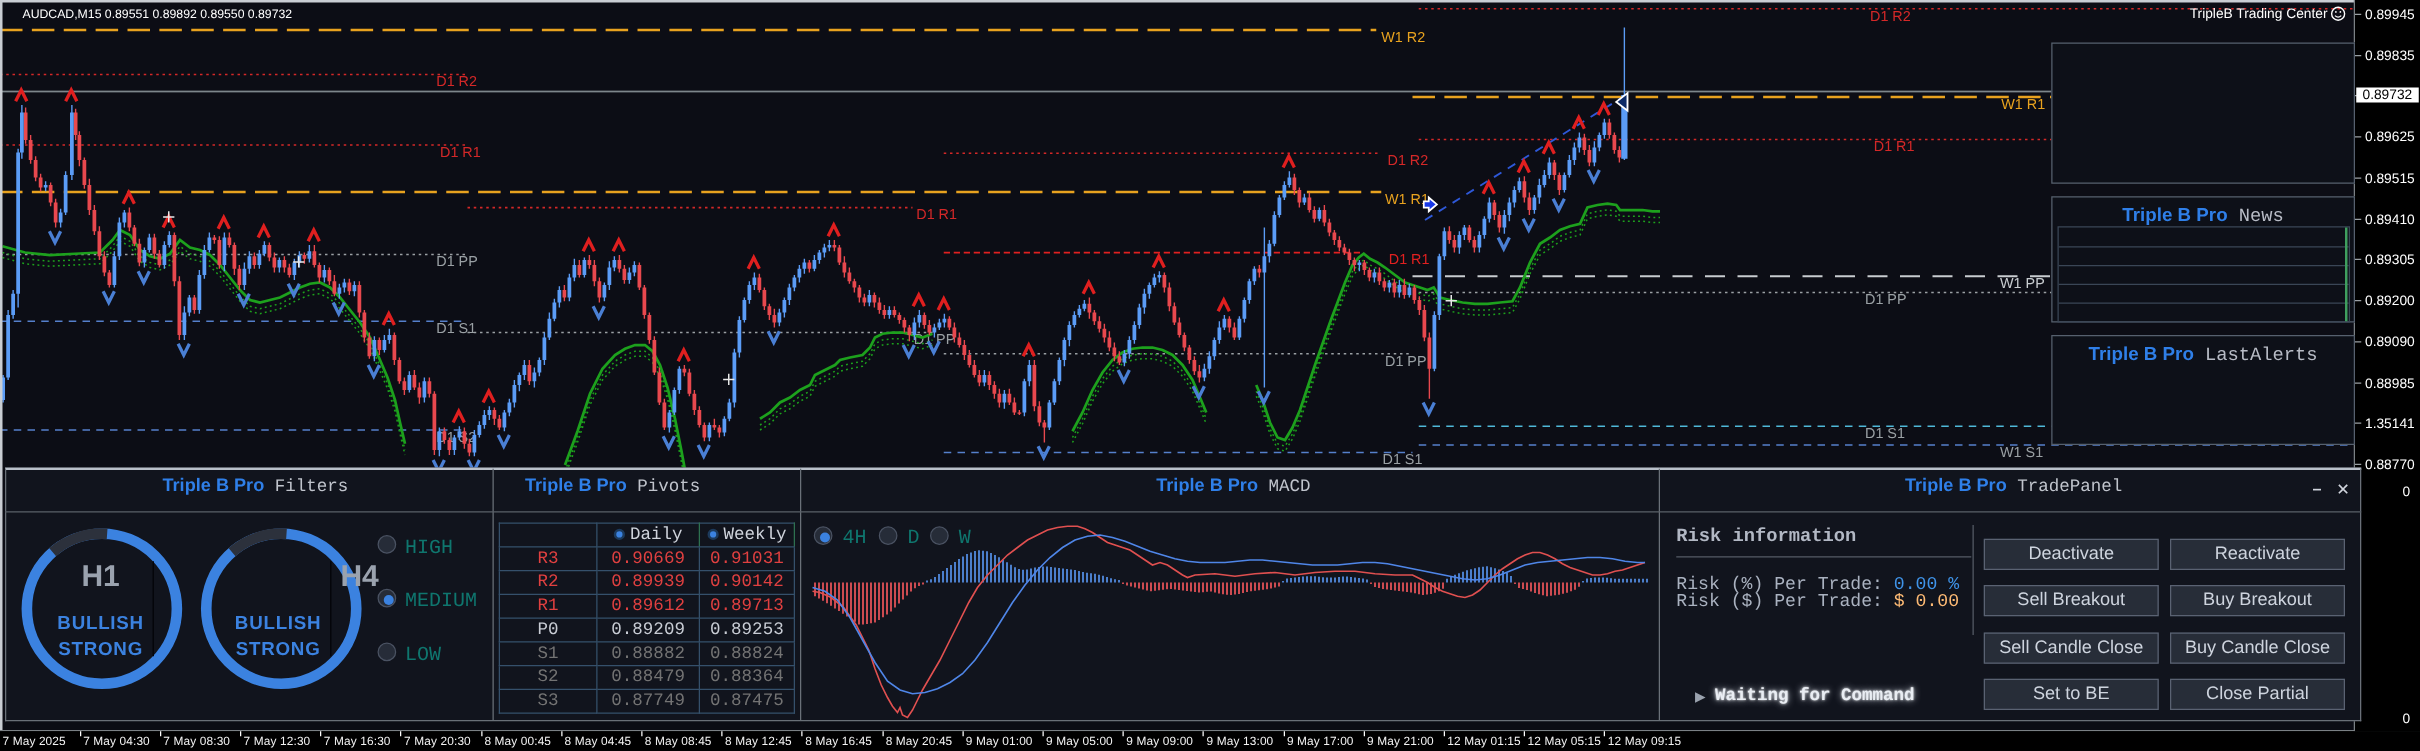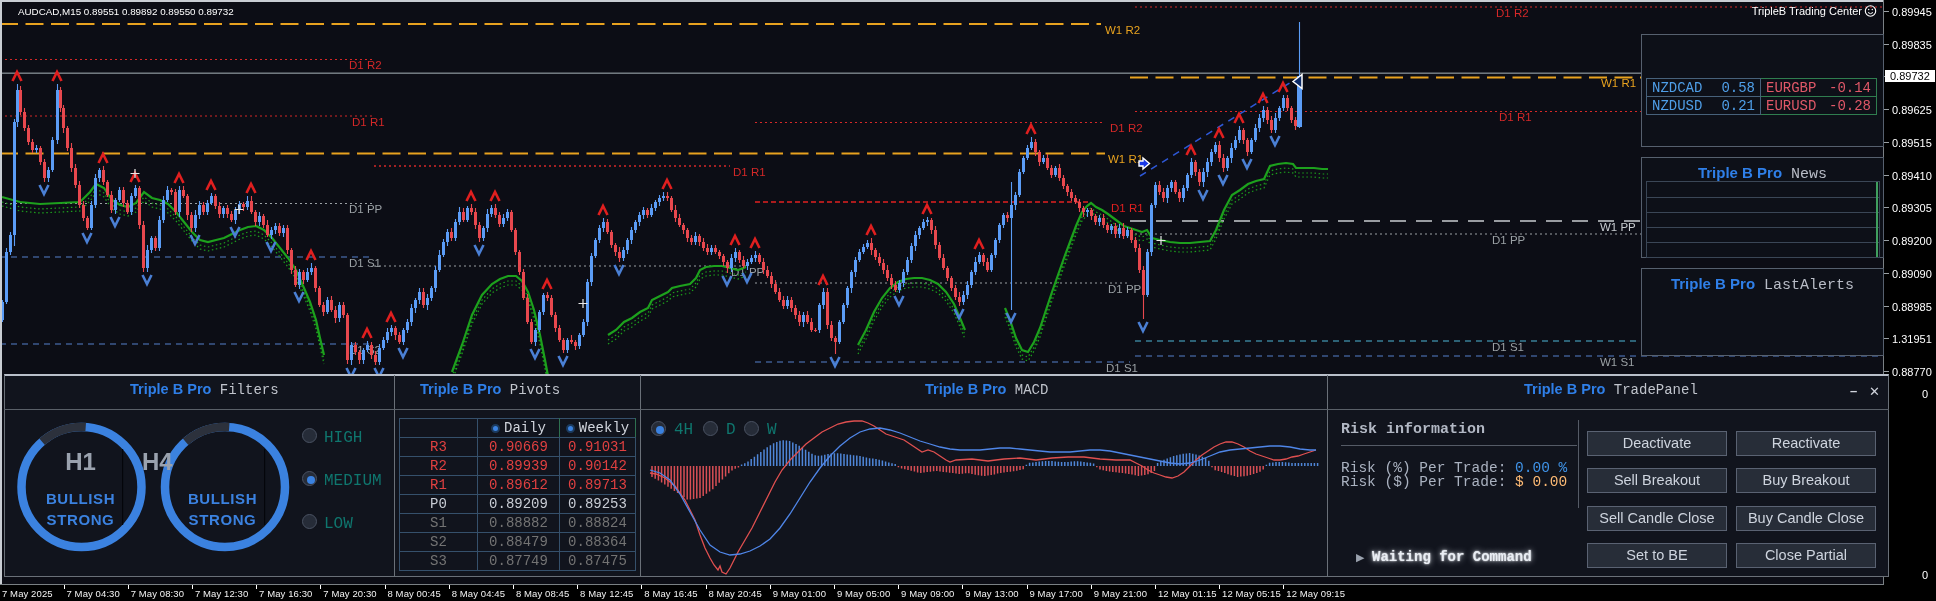--- a/index.html
+++ b/index.html
@@ -145,21 +145,21 @@
     <div class="pv" style="top:170px">0.89410</div>
 <div style="position:absolute;left:0;top:207px;width:5px;height:1px;background:#9aa0a4"></div>
     <div class="pv" style="top:202px">0.89305</div>
 <div style="position:absolute;left:0;top:240px;width:5px;height:1px;background:#9aa0a4"></div>
     <div class="pv" style="top:235px">0.89200</div>
 <div style="position:absolute;left:0;top:273px;width:5px;height:1px;background:#9aa0a4"></div>
     <div class="pv" style="top:268px">0.89090</div>
 <div style="position:absolute;left:0;top:306px;width:5px;height:1px;background:#9aa0a4"></div>
     <div class="pv" style="top:301px">0.88985</div>
 <div style="position:absolute;left:0;top:338px;width:5px;height:1px;background:#9aa0a4"></div>
-    <div class="pv" style="top:333px">1.31951</div>
+    <div class="pv" style="top:333px">1.35141</div>
 <div style="position:absolute;left:0;top:371px;width:5px;height:1px;background:#9aa0a4"></div>
     <div class="pv" style="top:366px">0.88770</div>
 <div class="pv" style="top:388px;left:38px">0</div>
 <div class="pv" style="top:569px;left:38px">0</div>
 </div>
 <div id="taxis">
 <div class="tl" style="left:2px">7 May 2025</div>
 <div class="tick" style="left:63.5px"></div>
     <div class="tl" style="left:66.5px">7 May 04:30</div>
 <div class="tick" style="left:127.7px"></div>
@@ -196,44 +196,20 @@
     <div class="tl" style="left:1093.7px">9 May 21:00</div>
 <div class="tick" style="left:1154.9px"></div>
     <div class="tl" style="left:1157.9px">12 May 01:15</div>
 <div class="tick" style="left:1219.1px"></div>
     <div class="tl" style="left:1222.1px">12 May 05:15</div>
 <div class="tick" style="left:1283.3px"></div>
     <div class="tl" style="left:1286.3px">12 May 09:15</div>
 </div>
 
 <div class="rpanel" style="top:34px;height:113px">
-  <table style="position:absolute;left:4px;top:43px;border-collapse:collapse;font-family:'Liberation Mono',monospace;font-size:14px">
-    <tbody>
-        <tr>
-          <td style="width:114px;border:1px solid #47617a;color:#4f9fe8;height:18px;padding:0 5px">
-            <span style="float:left">NZDCAD</span>
-            <span style="float:right">0.58</span>
-          </td>
-        <td style="width:116px;border:1px solid #2f7d4f;color:#e05868;padding:0 5px">
-            <span style="float:left">EURGBP</span>
-            <span style="float:right">-0.14</span>
-          </td>
-        </tr>
-    <tr>
-          <td style="border:1px solid #47617a;color:#4f9fe8;height:18px;padding:0 5px">
-            <span style="float:left">NZDUSD</span>
-            <span style="float:right">0.21</span>
-          </td>
-        <td style="border:1px solid #2f7d4f;color:#e05868;padding:0 5px">
-            <span style="float:left">EURUSD</span>
-            <span style="float:right">-0.28</span>
-          </td>
-        </tr>
-  </tbody>
-    </table>
 </div>
 <div class="rpanel" style="top:157px;height:101px">
   <div class="ttl"><b>Triple B Pro</b> News</div>
   <div style="position:absolute;left:4px;top:23px;width:234px;height:77px;border:1px solid #3a4656">
     <div style="position:absolute;left:0;top:15px;width:100%;height:1px;background:#3a4656"></div>
     <div style="position:absolute;left:0;top:30px;width:100%;height:1px;background:#3a4656"></div>
     <div style="position:absolute;left:0;top:45px;width:100%;height:1px;background:#3a4656"></div>
     <div style="position:absolute;left:0;top:60px;width:100%;height:1px;background:#3a4656"></div>
     <div style="position:absolute;right:1px;top:0;width:2px;height:100%;background:#3f9f5f"></div>
   </div>
@@ -258,21 +234,21 @@
 <circle cx="67.5" cy="65" r="60" fill="none" stroke="#3b82e0" stroke-width="8.5"></circle>
     <path d="M71.7 5.1 A60 60 0 0 0 28.1 19.7" fill="none" stroke="#2c313c" stroke-width="8.5"></path>
     <circle cx="211" cy="65" r="60" fill="none" stroke="#3b82e0" stroke-width="8.5"></circle>
     <path d="M215.2 5.1 A60 60 0 0 0 171.6 19.7" fill="none" stroke="#2c313c" stroke-width="8.5"></path>
     <rect x="108" y="27" width="1.2" height="76" fill="#04050a"></rect>
     <rect x="250" y="27" width="1.2" height="76" fill="#04050a"></rect>
 </svg>
 <div class="glbl" style="left:0;top:448px;width:161px;text-align:center;font-size:24px">H1</div>
 <div class="glbl blue" style="left:0;top:490px;width:161px;text-align:center;font-size:15px;letter-spacing:0.6px">BULLISH</div>
 <div class="glbl blue" style="left:0;top:511px;width:161px;text-align:center;font-size:15px;letter-spacing:0.6px">STRONG</div>
-<div class="glbl" style="left:142px;top:448px;width:161px;text-align:left;font-size:24px">H4</div>
+<div class="glbl" style="left:142px;top:448px;width:161px;text-align:right;font-size:24px">H4</div>
 <div class="glbl blue" style="left:142px;top:490px;width:161px;text-align:center;font-size:15px;letter-spacing:0.6px">BULLISH</div>
 <div class="glbl blue" style="left:142px;top:511px;width:161px;text-align:center;font-size:15px;letter-spacing:0.6px">STRONG</div>
 <div class="radio" style="left:302px;top:428px"></div>
 <div class="rlab" style="left:324px;top:429px">HIGH</div>
 <div class="radio sel" style="left:302px;top:471px"></div>
 <div class="rlab" style="left:324px;top:472px">MEDIUM</div>
 <div class="radio" style="left:302px;top:514px"></div>
 <div class="rlab" style="left:324px;top:515px">LOW</div>
 
 <table id="ptable">

